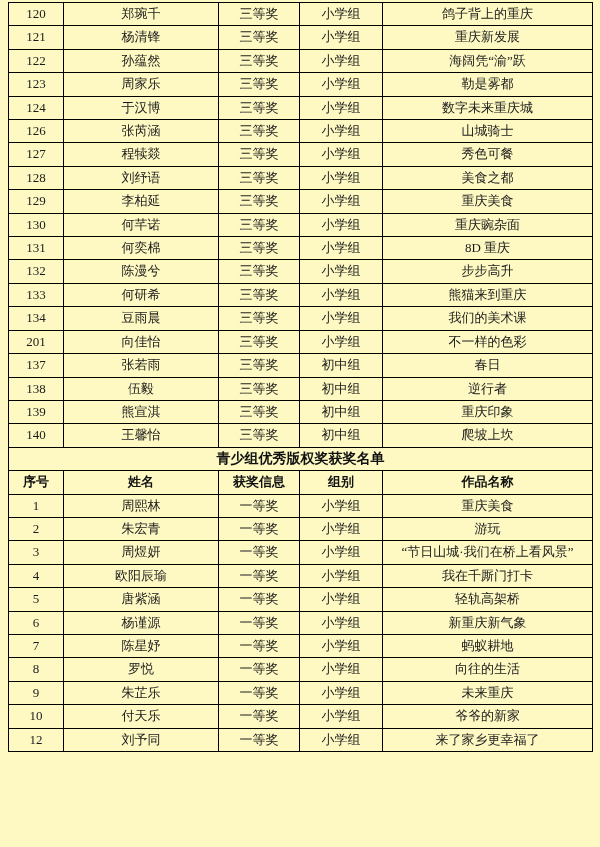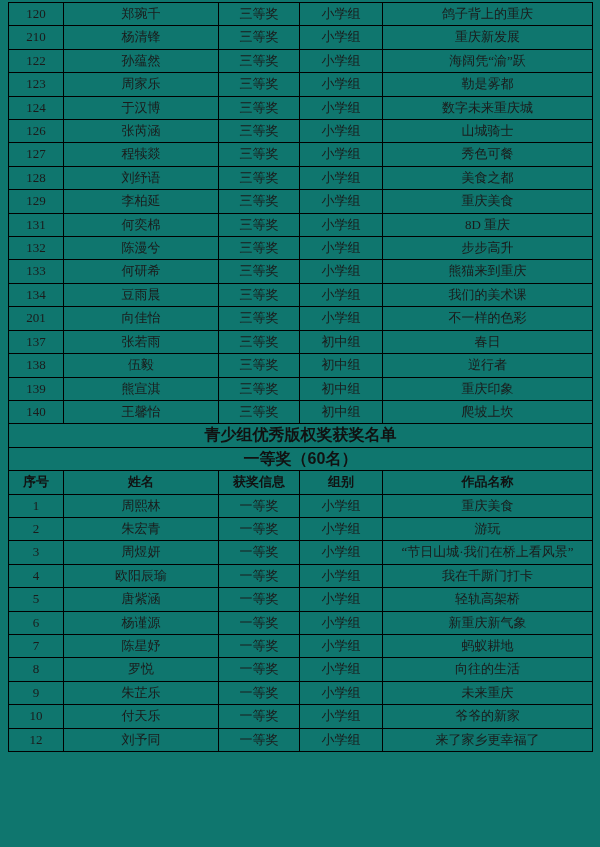--- a/index.html
+++ b/index.html
@@ -1,19 +1,19 @@
 <!DOCTYPE html>
 <html><head>
 <meta charset="utf-8">
 <style>
   html,body{margin:0;padding:0;background:#ffffff;}
   .page{
     position:relative;
     width:600px;height:847px;
-    background:#0f766e;
+    background:#fef9c3;
     overflow:hidden;
   }
   table.awards{
     position:absolute;
     left:8px;top:2px;
     width:584px;
     border-collapse:collapse;
     table-layout:fixed;
   }
   table.awards td{
@@ -26,23 +26,23 @@
     font-size:13px;
     color:#1b1b1b;
     white-space:nowrap;
     overflow:hidden;
     line-height:22.4px;
   }
   table.awards td.num{
     font-family:"Liberation Serif","DejaVu Serif",serif;
   }
   table.awards tr.section-row td{
-    font-family:Liberation Sans, sans-serif;
+    font-family:Liberation Mono, monospace;
     font-weight:700;
-    font-size:16px;
+    font-size:14px;
     color:#111111;
   }
   table.awards tr.header-row td{
     font-family:Liberation Serif, serif;
     font-weight:700;
     font-size:13px;
     color:#111111;
     margin-left:13px;
   }
 </style>
@@ -60,21 +60,21 @@
       </colgroup>
     <tbody id="tbody-third">
         <tr>
           <td class="num">120</td>
           <td>郑琬千</td>
           <td>三等奖</td>
           <td>小学组</td>
           <td>鸽子背上的重庆</td>
         </tr>
         <tr>
-          <td class="num">210</td>
+          <td class="num">121</td>
           <td>杨清锋</td>
           <td>三等奖</td>
           <td>小学组</td>
           <td>重庆新发展</td>
         </tr>
         <tr>
           <td class="num">122</td>
           <td>孙蕴然</td>
           <td>三等奖</td>
           <td>小学组</td>
@@ -114,20 +114,27 @@
           <td>三等奖</td>
           <td>小学组</td>
           <td>美食之都</td>
         </tr>
         <tr>
           <td class="num">129</td>
           <td>李柏延</td>
           <td>三等奖</td>
           <td>小学组</td>
           <td>重庆美食</td>
+        </tr>
+        <tr>
+          <td class="num">130</td>
+          <td>何芊诺</td>
+          <td>三等奖</td>
+          <td>小学组</td>
+          <td>重庆豌杂面</td>
         </tr>
         <tr>
           <td class="num">131</td>
           <td>何奕棉</td>
           <td>三等奖</td>
           <td>小学组</td>
           <td>8D 重庆</td>
         </tr>
         <tr>
           <td class="num">132</td>
@@ -182,23 +189,20 @@
           <td class="num">140</td>
           <td>王馨怡</td>
           <td>三等奖</td>
           <td>初中组</td>
           <td>爬坡上坎</td>
         </tr>
       </tbody>
     <tbody>
       <tr class="section-row">
         <td colspan="5">青少组优秀版权奖获奖名单</td>
-      </tr>
-      <tr class="section-row">
-        <td colspan="5">一等奖（60名）</td>
       </tr>
       <tr class="header-row" id="header-row">
           <td>序号</td>
           <td>姓名</td>
           <td>获奖信息</td>
           <td>组别</td>
           <td>作品名称</td>
         </tr>
     </tbody>
     <tbody id="tbody-first">

